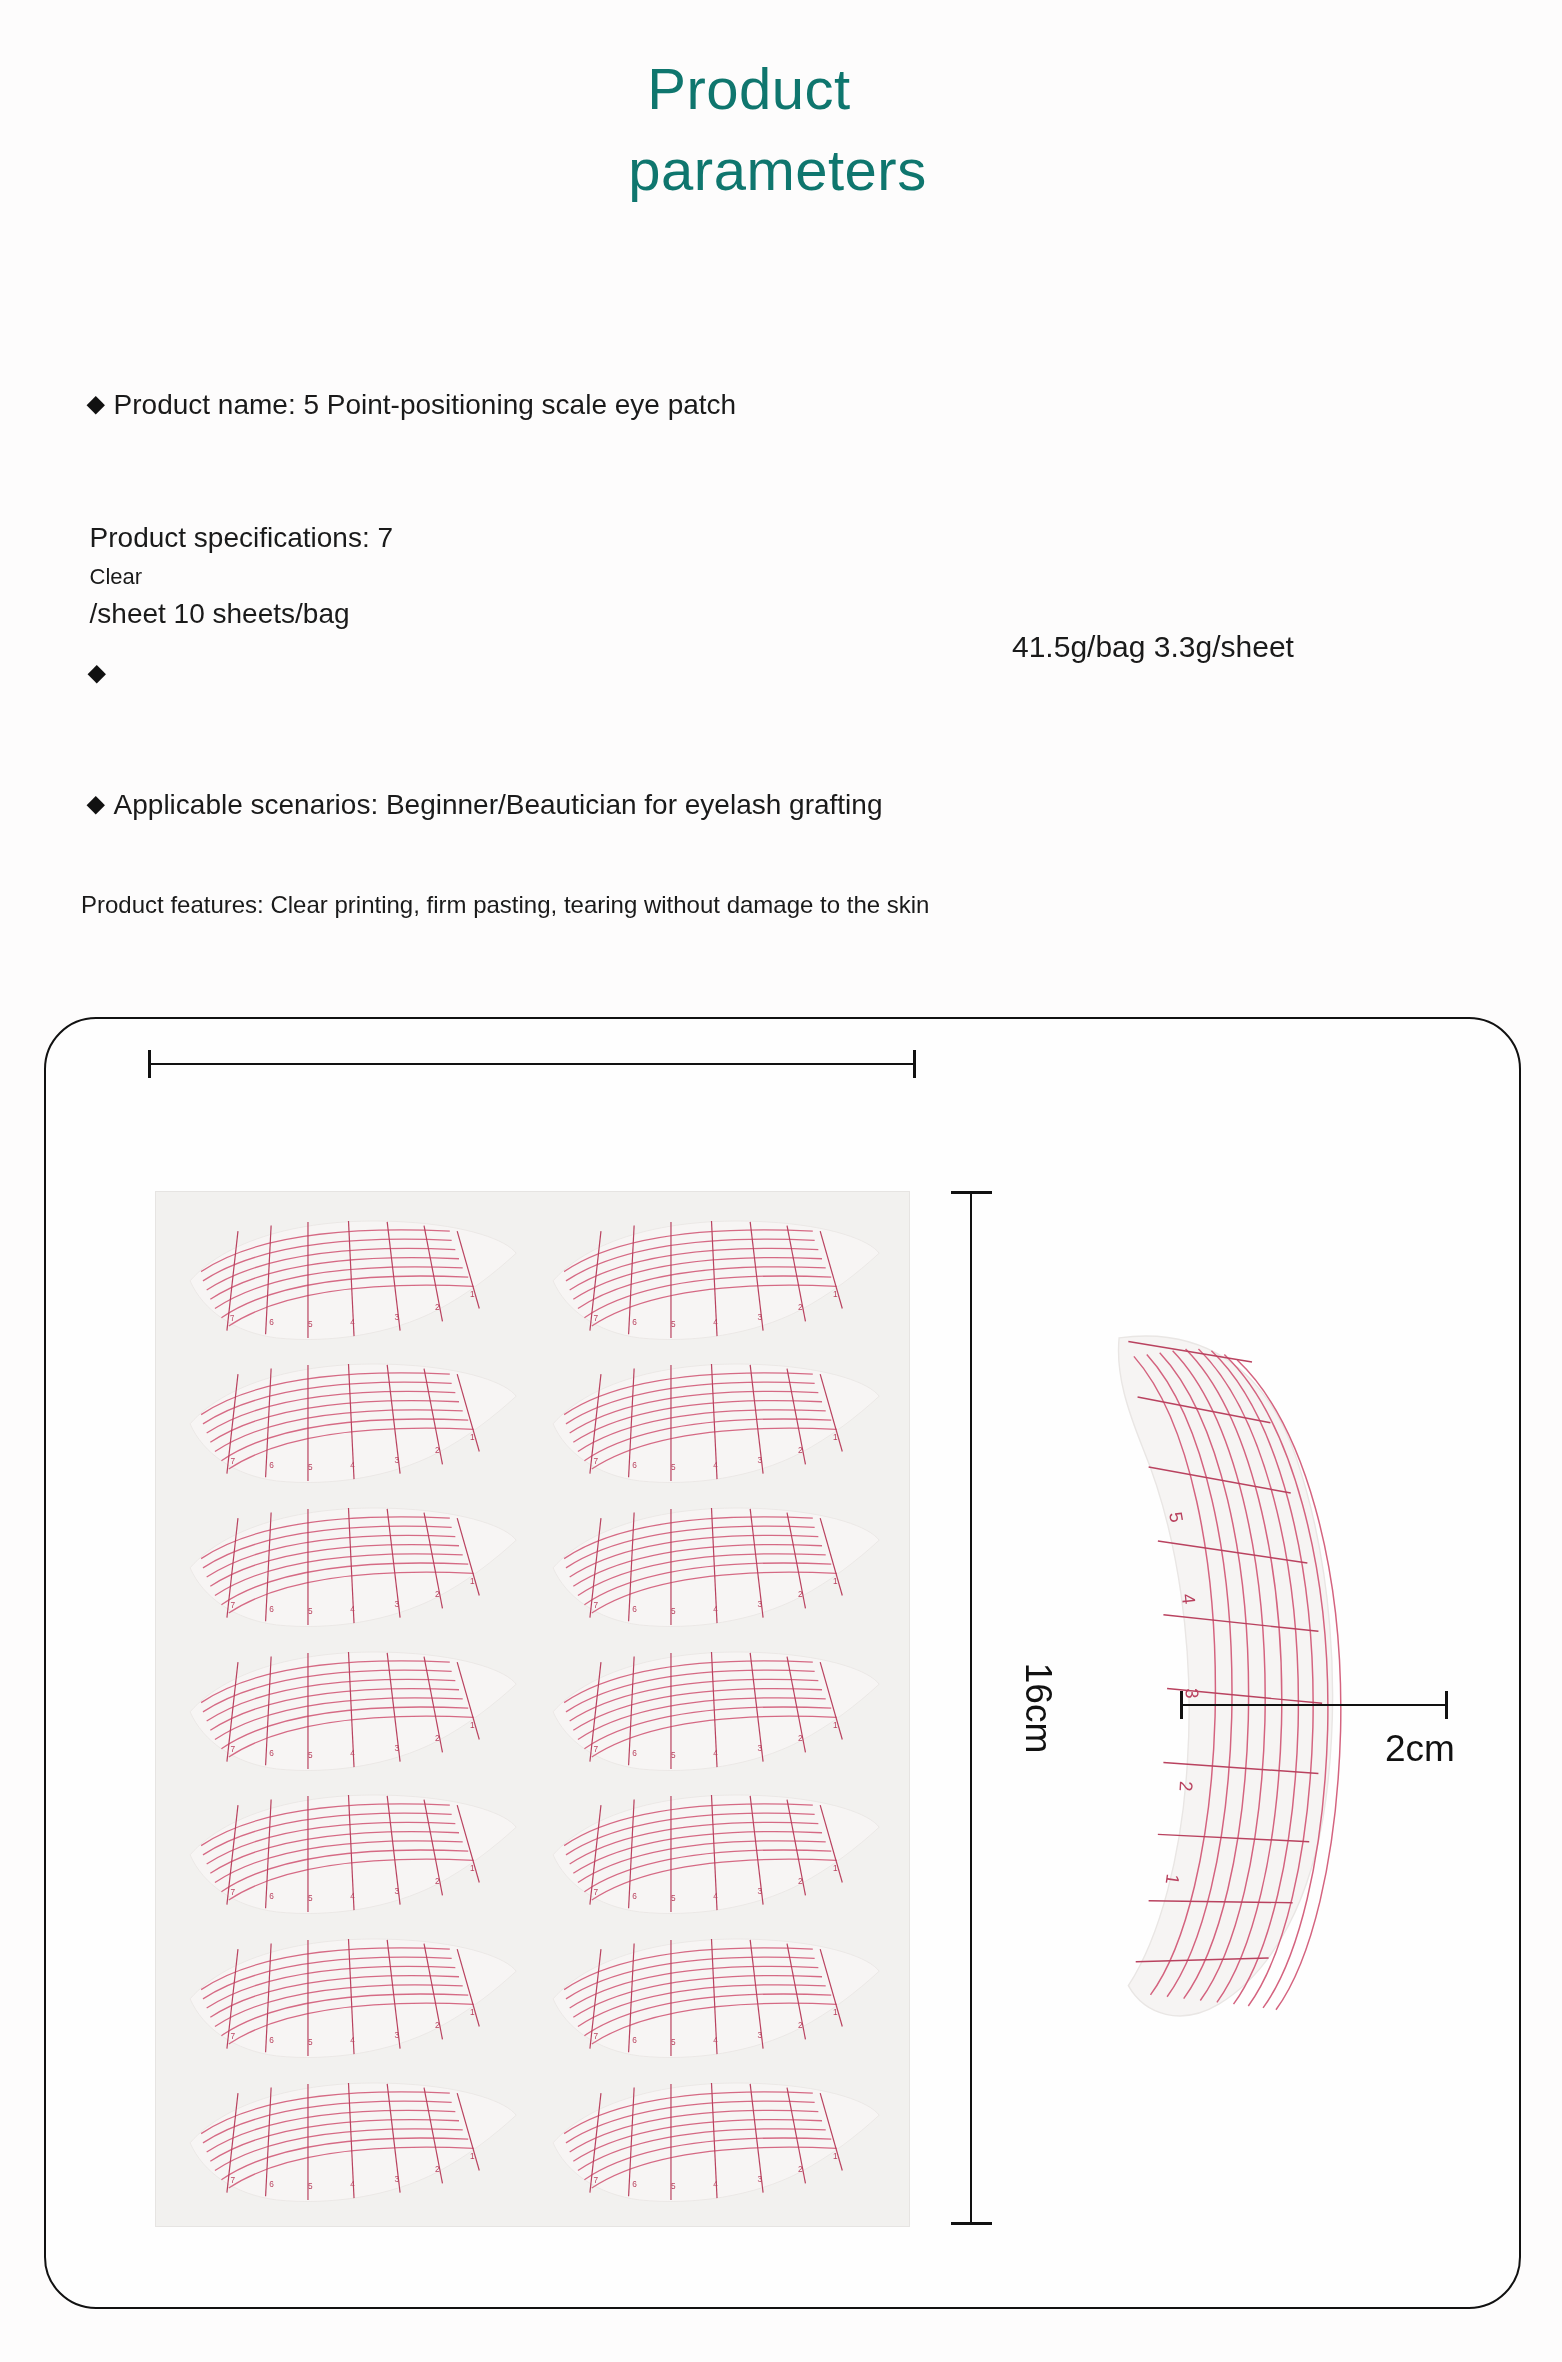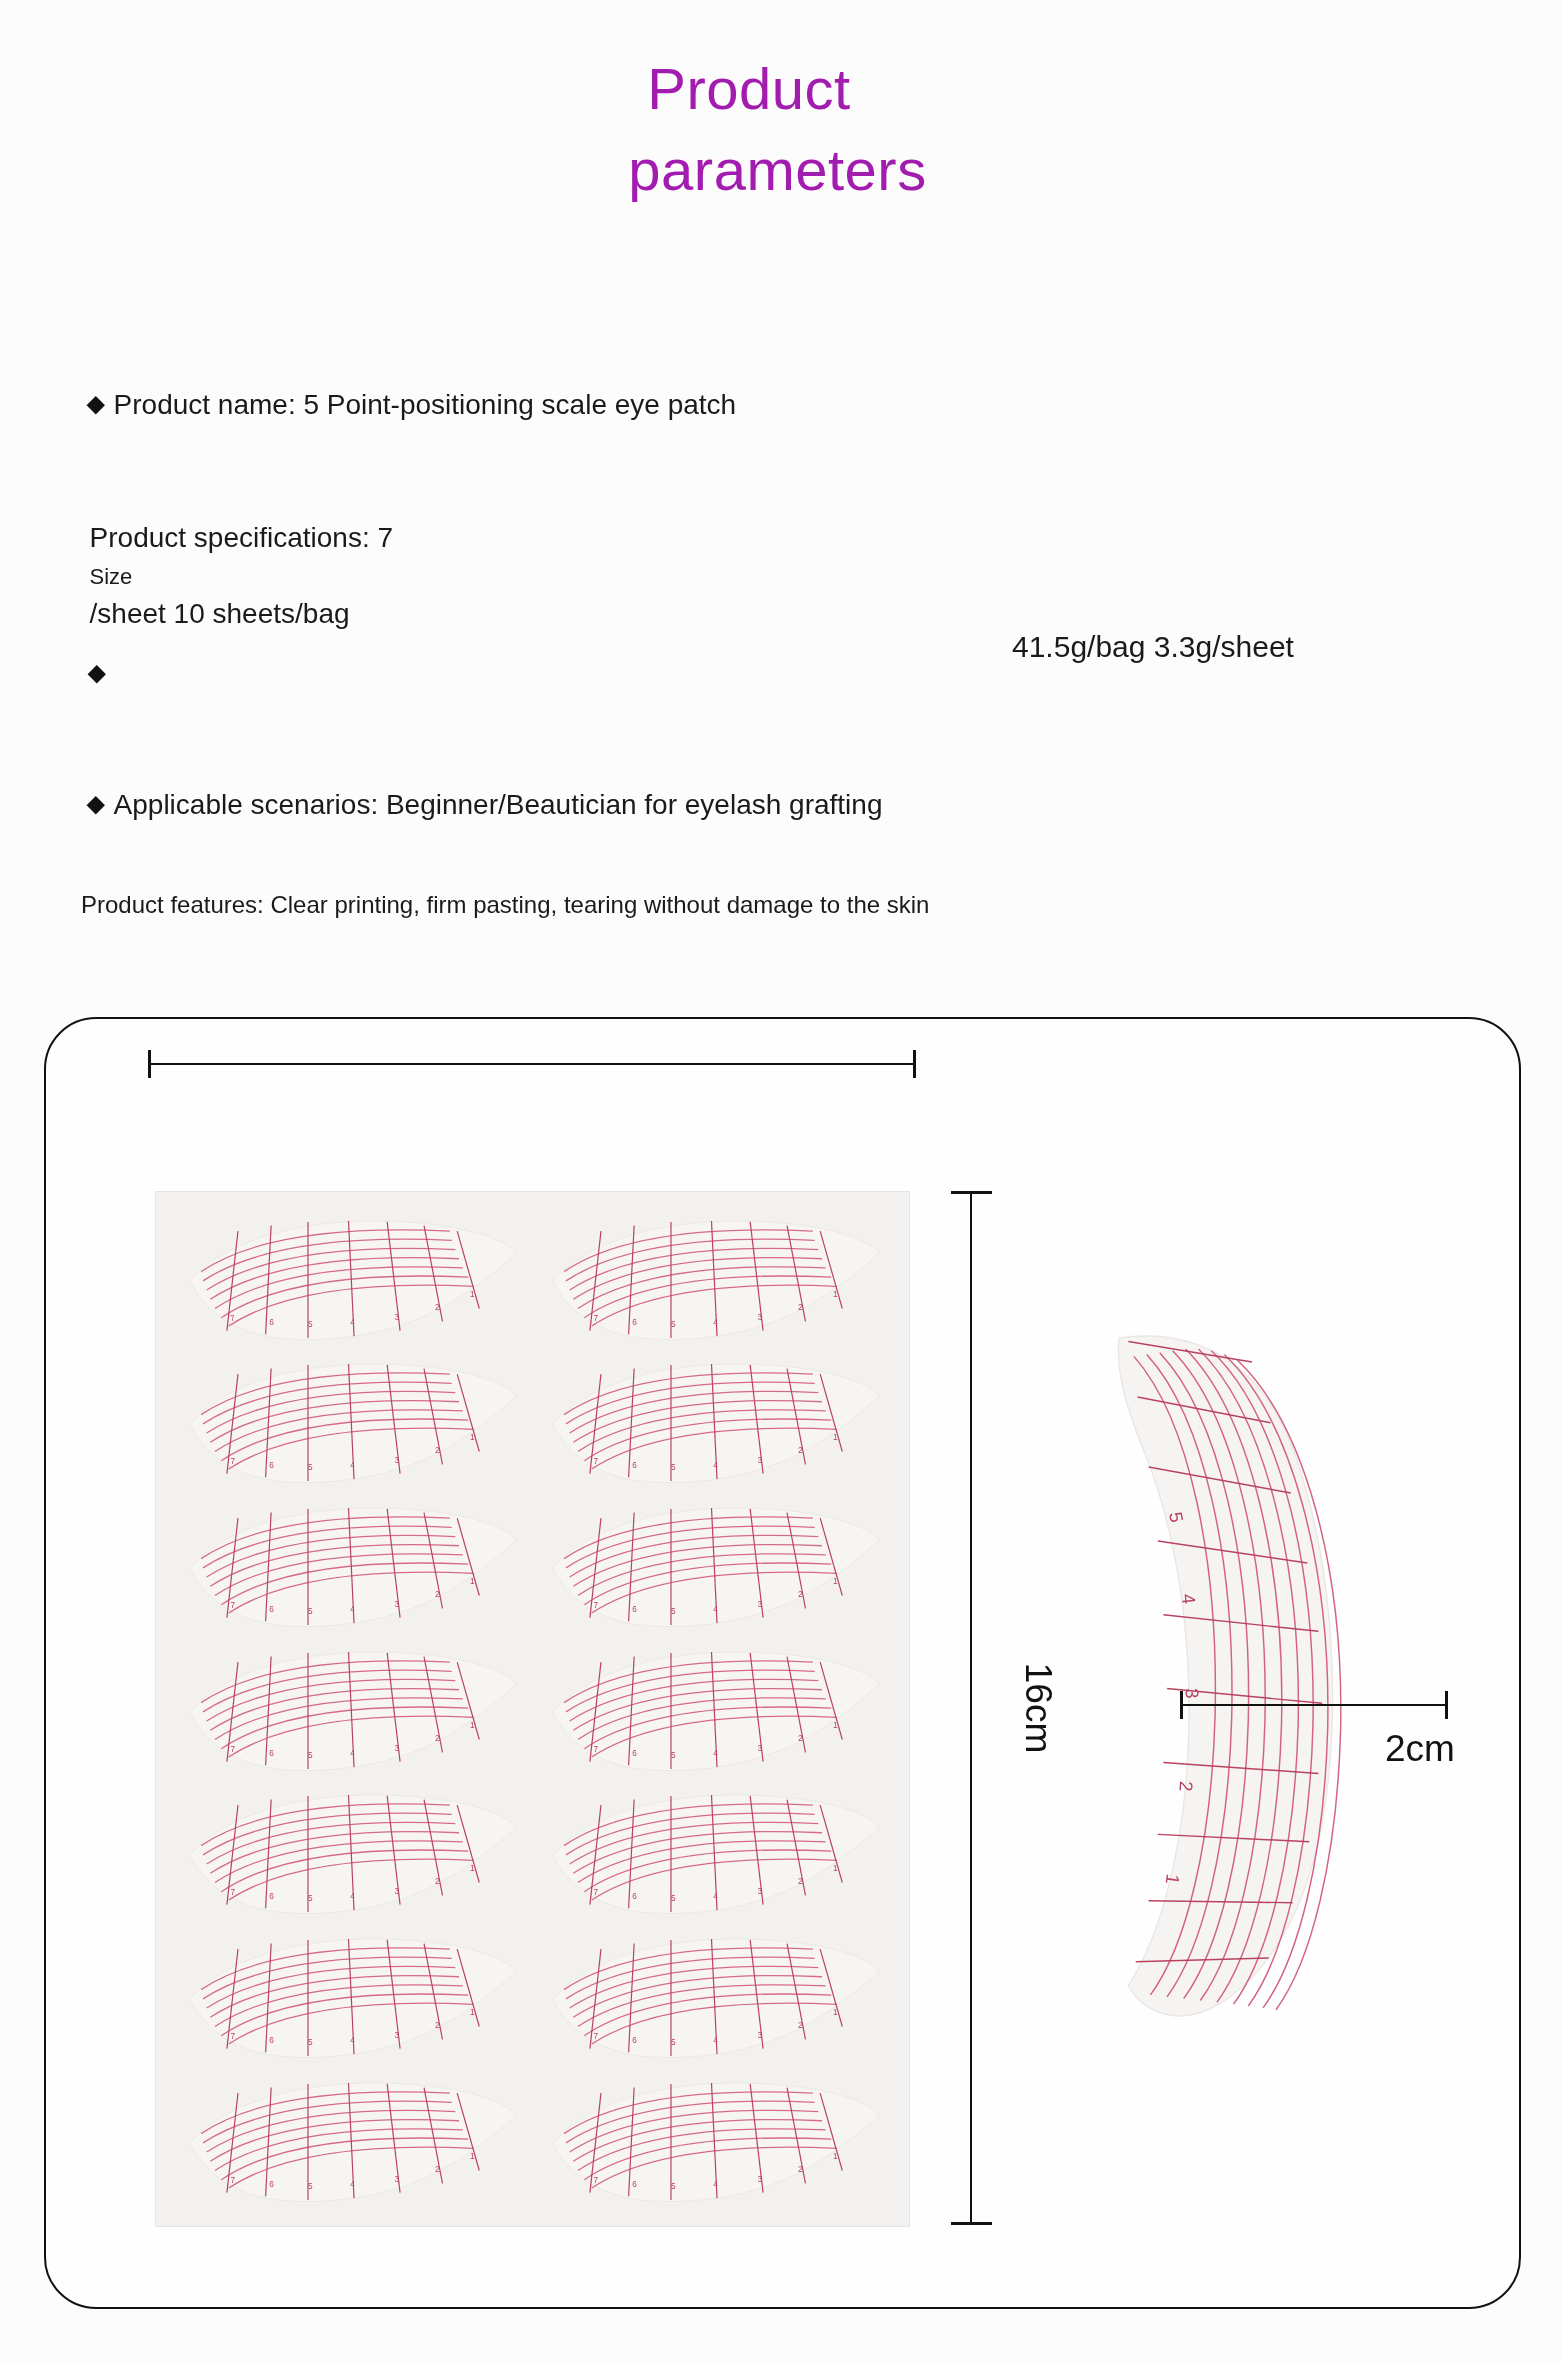--- a/index.html
+++ b/index.html
@@ -23,21 +23,21 @@
     top: 48px;
     left: 0;
     width: 1563px;
     text-align: center;
   }
   .title-line {
     font-size: 58px;
     line-height: 81px;
     font-weight: 400;
     letter-spacing: 0.5px;
-    color: #a21caf;
+    color: #0f766e;
   }
   .title-line.l1 { padding-right: 65px; }
   .title-line.l2 { padding-right: 8px; }
 
   
   .spec {
     position: absolute;
     font-size: 28px;
     line-height: 37px;
     color: #1a1a1a;
@@ -218,21 +218,21 @@
   <div class="title-line l1">Product</div>
   <div class="title-line l2">parameters</div>
 </div>
 
 <div class="spec spec-name">
   <span class="diamond"></span><span>Product name: 5 Point-positioning scale eye patch</span>
 </div>
 
 <div class="spec spec-specs">
   <span>Product specifications: 7</span>
-  <span class="sub-small">Size</span>
+  <span class="sub-small">Clear</span>
   <span>/sheet 10 sheets/</span><span>bag</span>
 </div>
 
 <div class="spec spec-size">
   <span class="diamond"></span>
 </div>
 
 <div class="spec spec-weight">41.5g/bag 3.3g/sheet</div>
 
 <div class="spec spec-scene">

